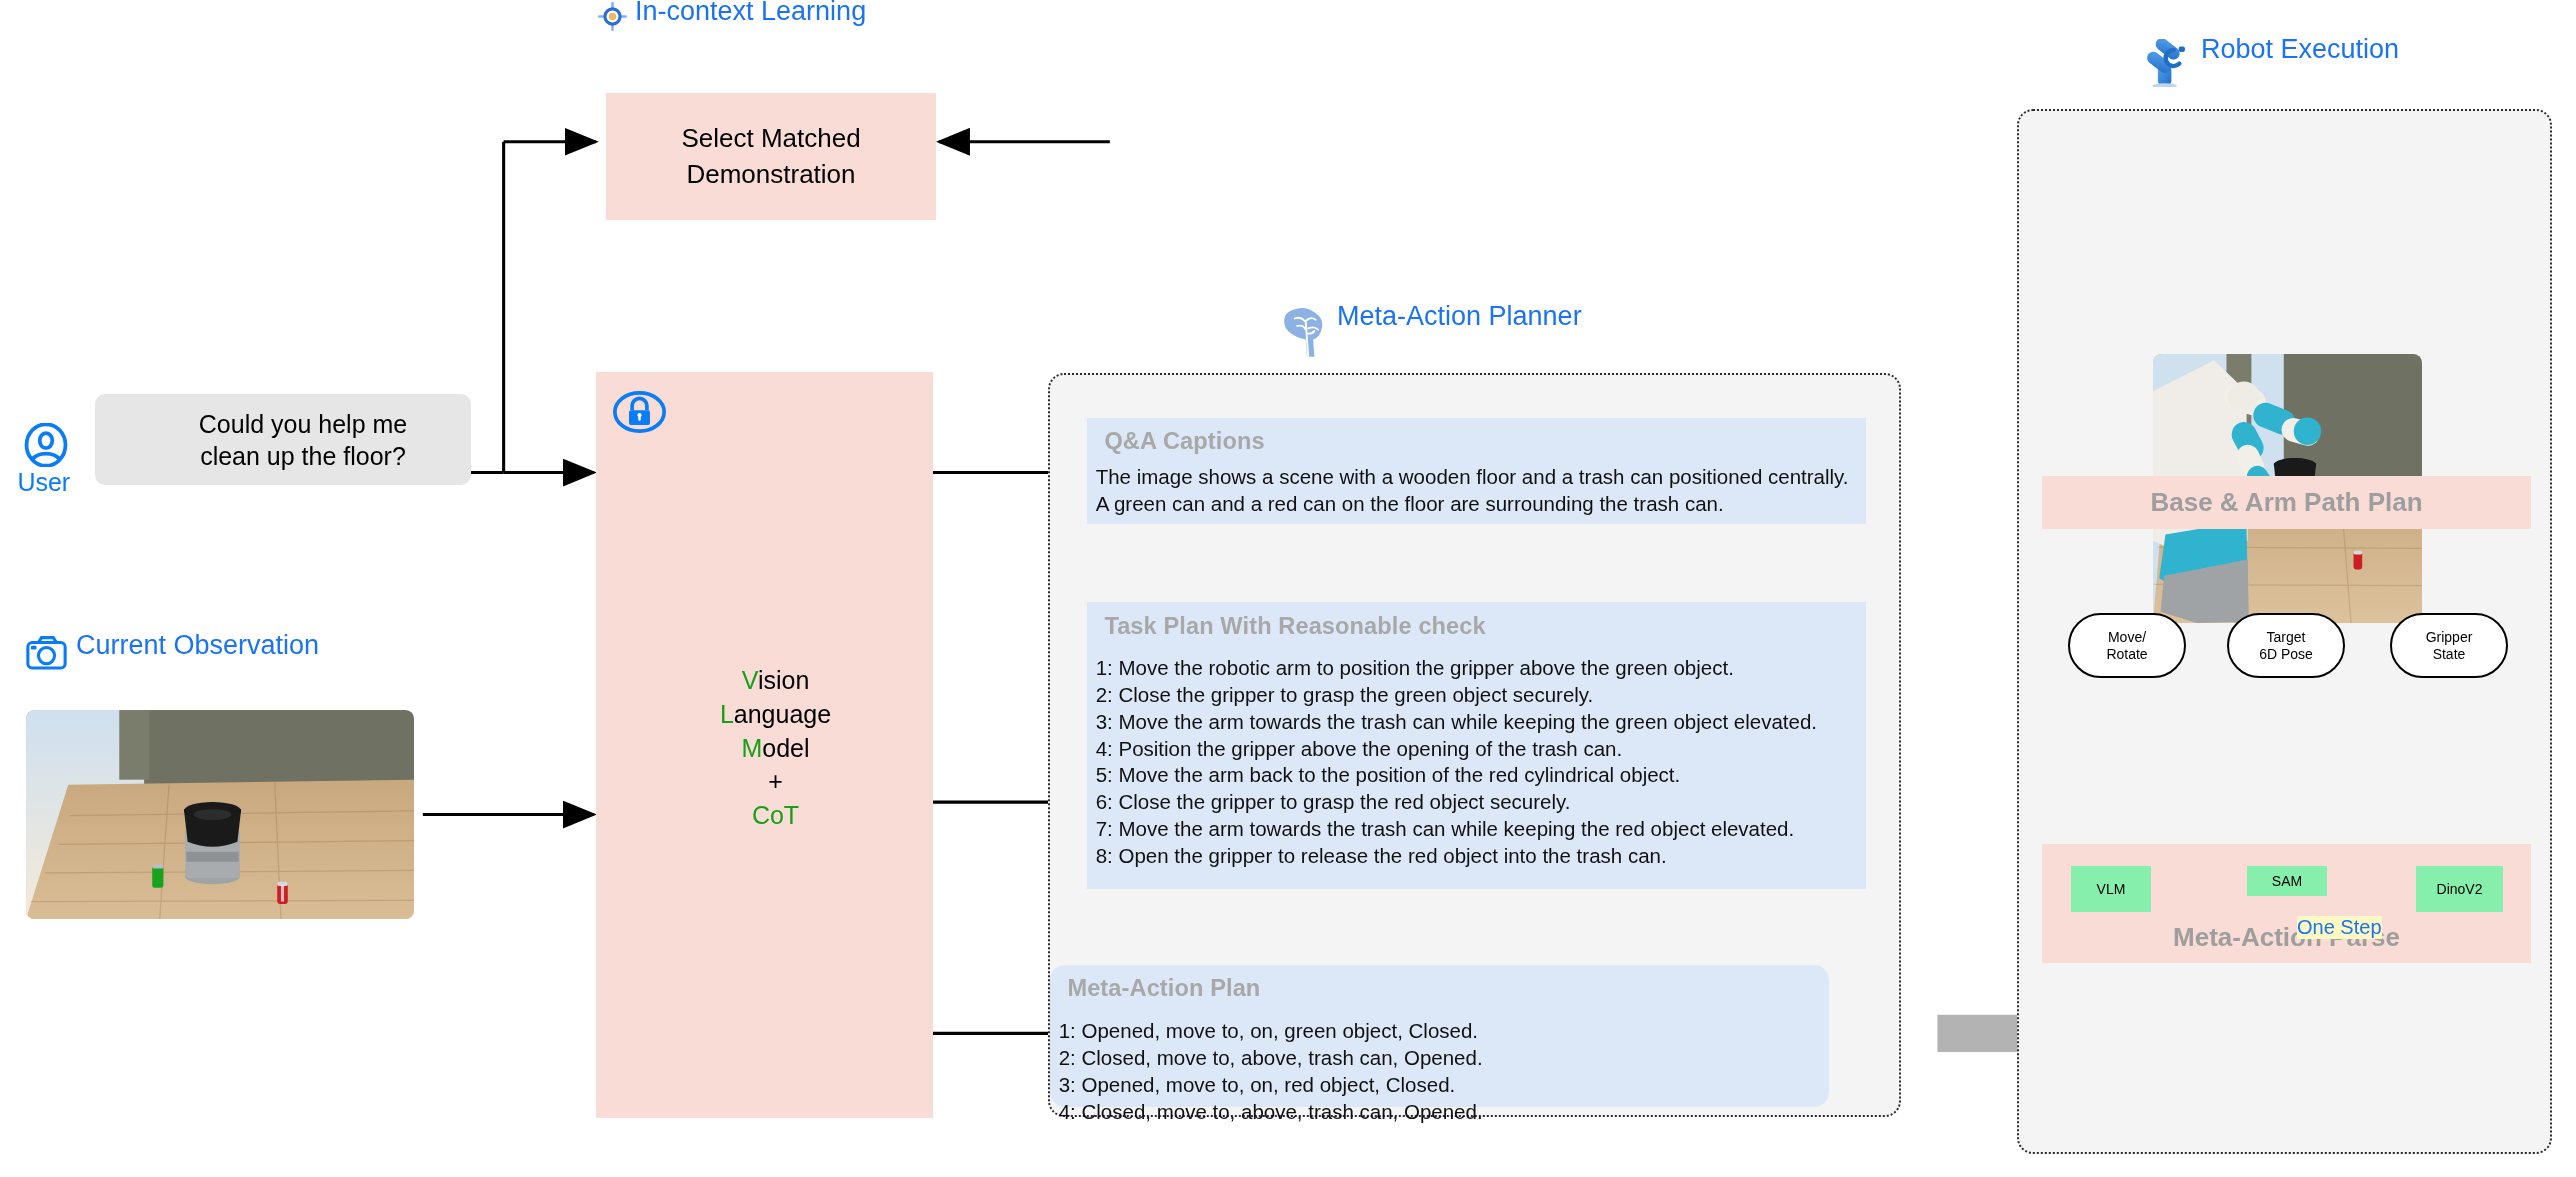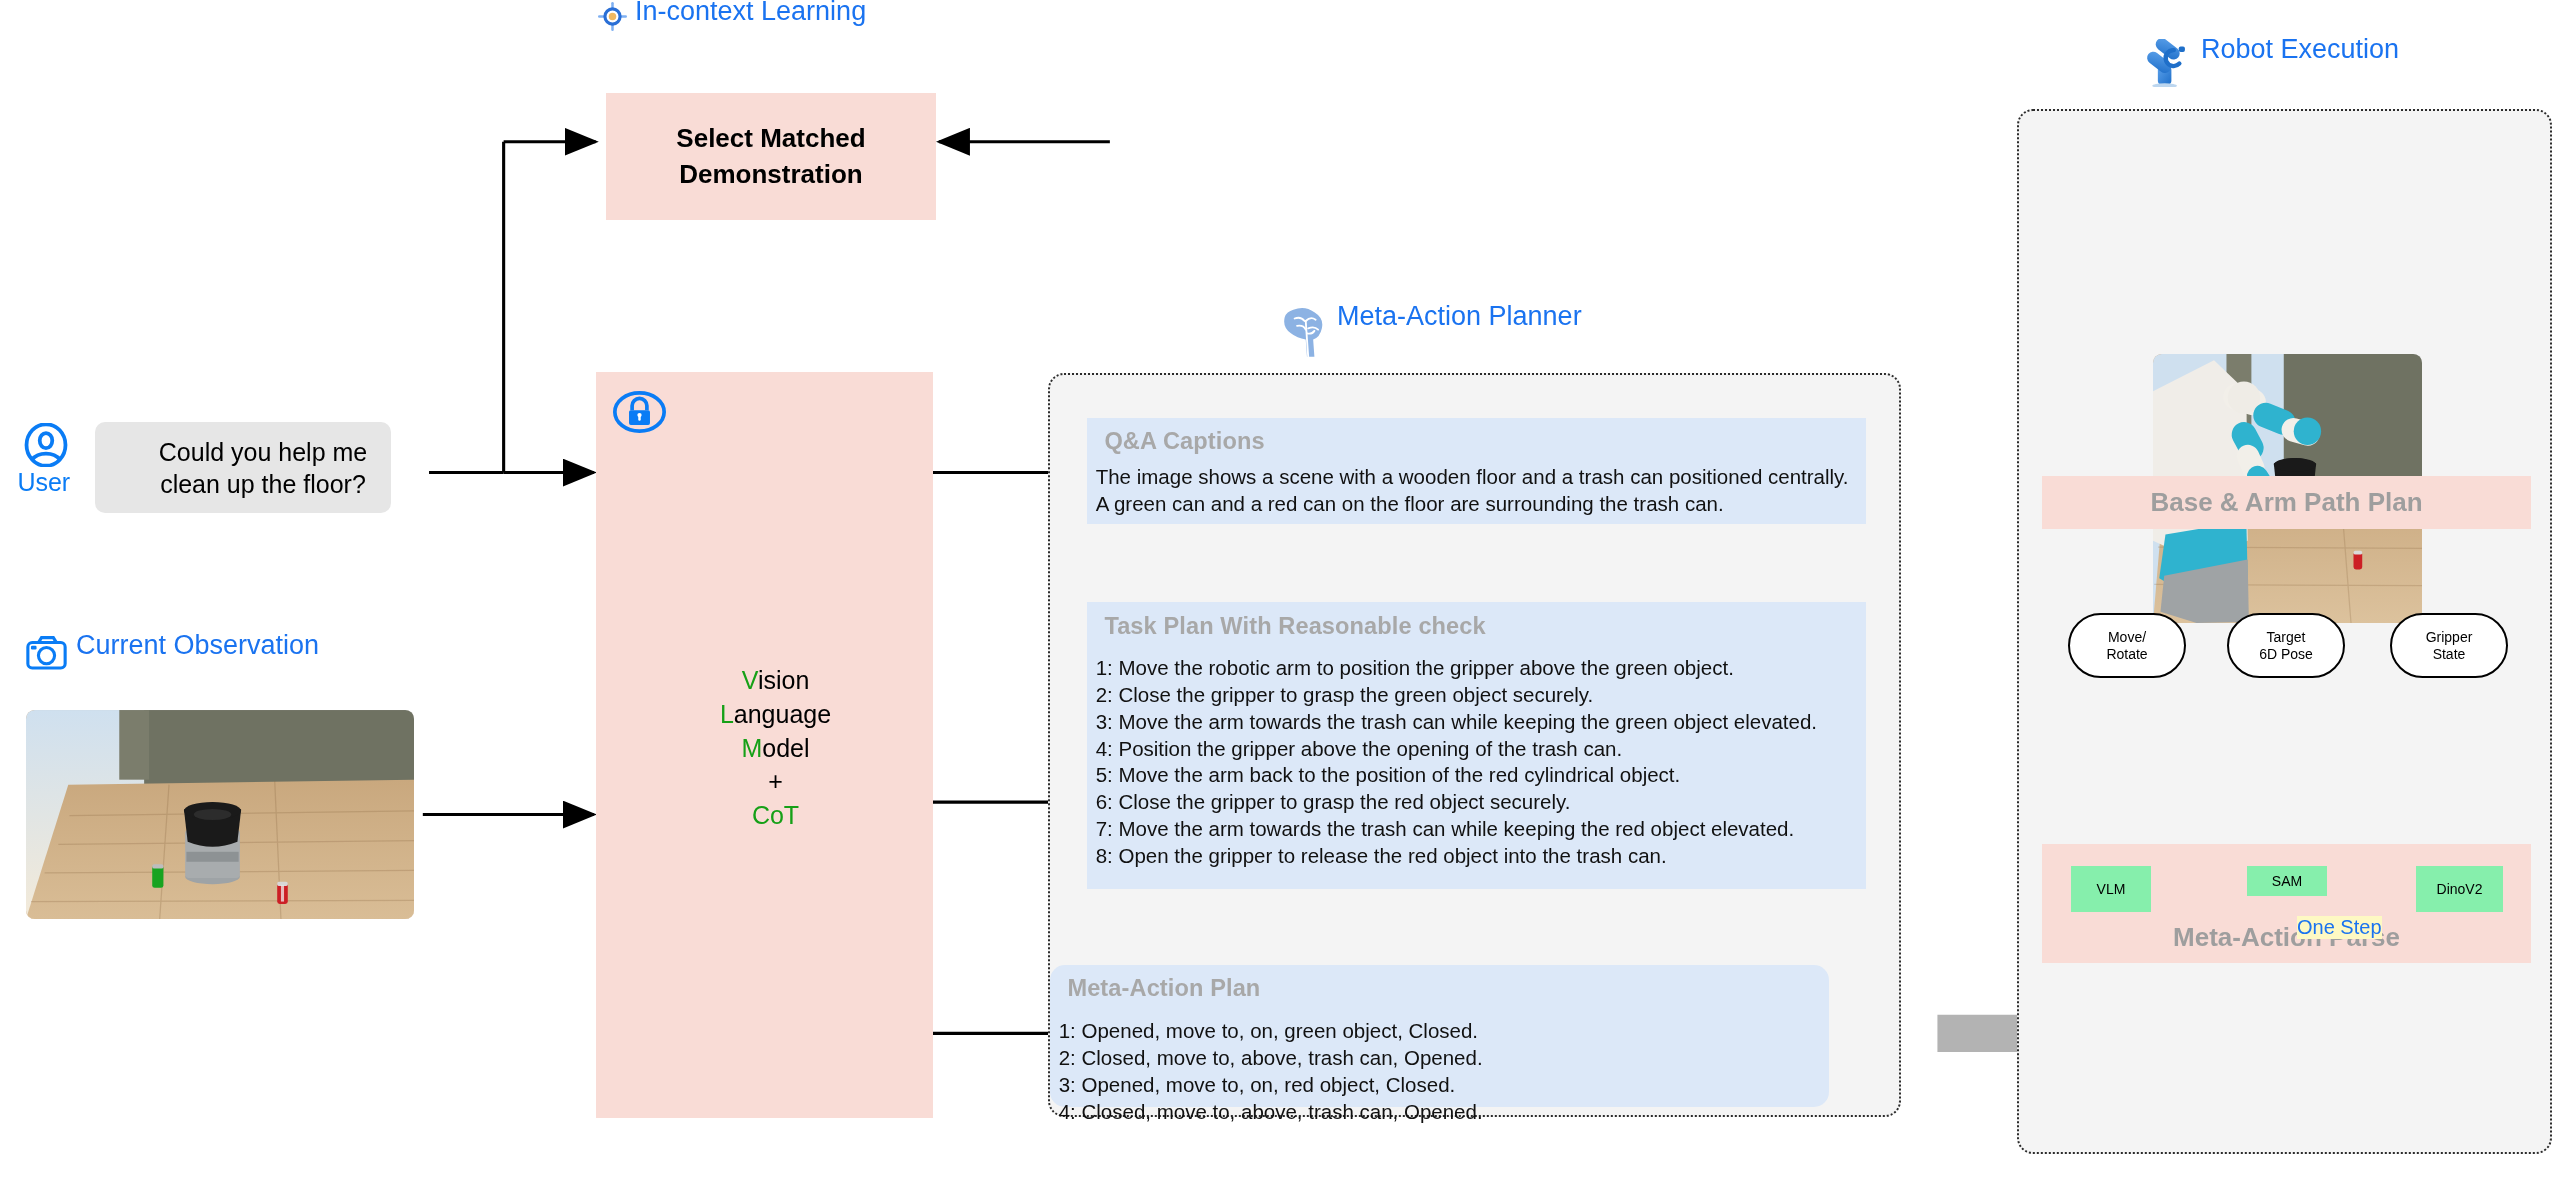--- a/index.html
+++ b/index.html
@@ -163,36 +163,36 @@
       <rect x="21" y="0" width="4" height="11" rx="2" fill="#7fb0f2"></rect>
       <rect x="21" y="35" width="4" height="11" rx="2" fill="#7fb0f2"></rect>
       <rect x="0" y="21" width="11" height="4" rx="2" fill="#7fb0f2"></rect>
       <rect x="35" y="21" width="11" height="4" rx="2" fill="#7fb0f2"></rect>
       <circle cx="23" cy="23" r="12" fill="none" stroke="#2a6fd6" stroke-width="5"></circle>
       <circle cx="23" cy="23" r="6" fill="#f0b860"></circle>
     </svg>
   </div>
   <div class="abs sec-title" style="left:635px; top:-1.9px;">In-context Learning</div>
 
-  <div class="abs pink" style="left:606px; top:93px; width:330px; height:127px; display:flex;align-items:center;justify-content:center;font-weight:bold;">
+  <div class="abs pink" style="left:606px; top:93px; width:330px; height:127px; display:flex;align-items:center;justify-content:center;">
     <div style="font-size:26px;line-height:1.35;text-align:center;white-space:pre-line;color:#000;">Select Matched
 Demonstration</div>
   </div>
 
 
   <div class="abs" style="left:23.6px; top:423px; width:44px; height:44px;">
     <svg width="44" height="44" viewBox="0 0 70 70">
       <ellipse cx="35" cy="35" rx="31" ry="33" fill="none" stroke="#0a7cf5" stroke-width="6"></ellipse>
       <path d="M35,16 a10,12 0 0 1 10,12 a10,12 0 0 1 -10,12 a10,12 0 0 1 -10,-12 a10,12 0 0 1 10,-12 Z" fill="none" stroke="#0a7cf5" stroke-width="6"></path>
       <path d="M13,58 a25,18 0 0 1 44,0" fill="none" stroke="#0a7cf5" stroke-width="6"></path>
     </svg>
   </div>
   <div class="abs" style="left:17.4px; top:468px; font-size:25px; color:#0a7cf5;">User</div>
 
-  <div class="abs bubble" style="left:95px; top:422px; width:296px; height:91px;padding-left:40px;">Could you help me
+  <div class="abs bubble" style="left:95px; top:394px; width:376px; height:91px;padding-left:40px;">Could you help me
 clean up the floor?</div>
 
   <div class="abs" style="left:26px; top:635px; width:41px; height:35px;">
     <svg width="41" height="35" viewBox="0 0 66 56">
       <rect x="3" y="12" width="60" height="41" rx="7" fill="none" stroke="#0a7cf5" stroke-width="5"></rect>
       <path d="M20,12 L25,4 L44,4 L49,12" fill="none" stroke="#0a7cf5" stroke-width="5"></path>
       <circle cx="33" cy="33" r="13" fill="none" stroke="#0a7cf5" stroke-width="5"></circle>
       <rect x="8" y="17" width="9" height="6" rx="2" fill="#0a7cf5"></rect>
     </svg>
   </div>

